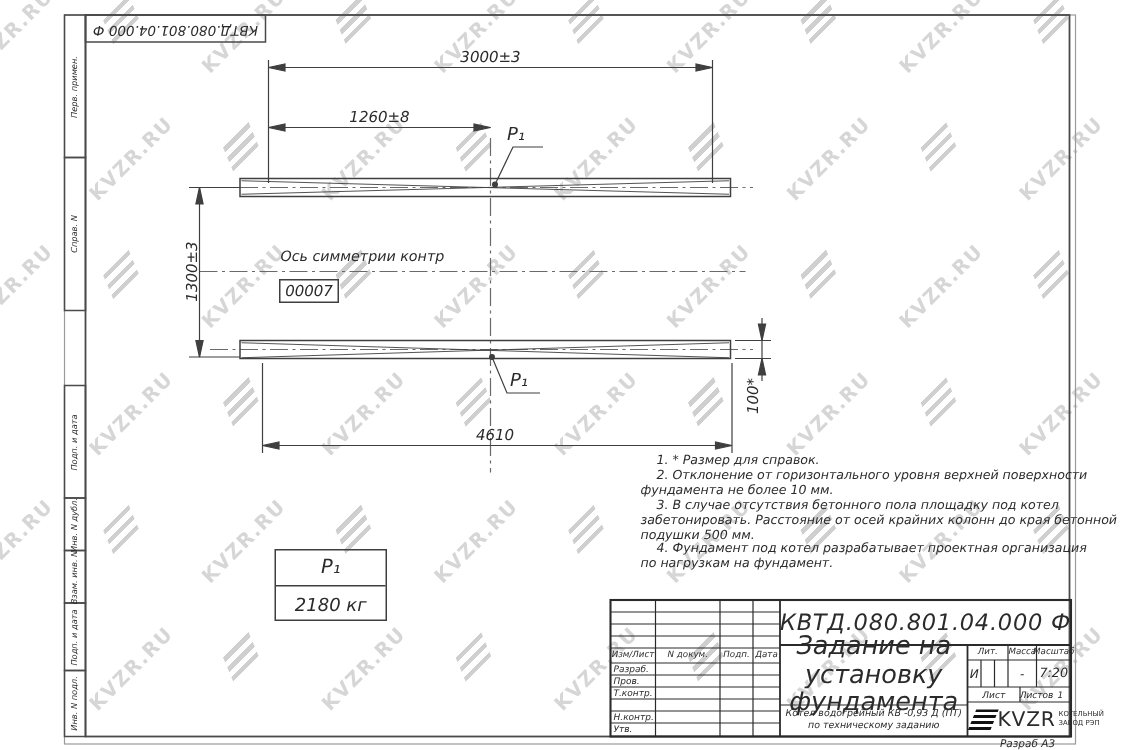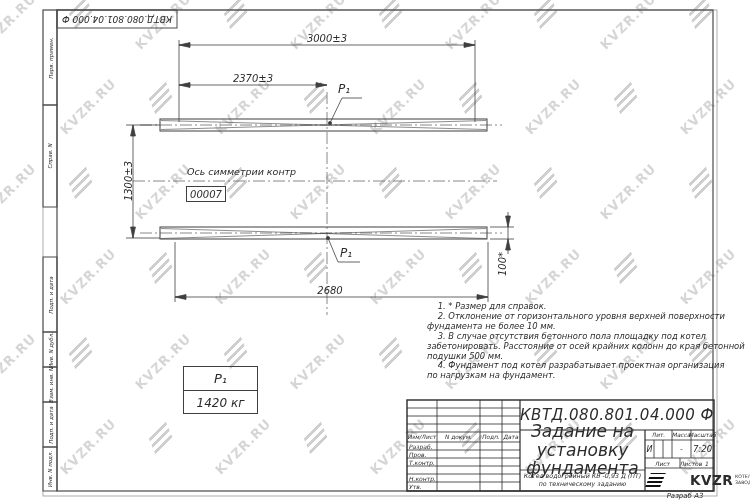--- a/index.html
+++ b/index.html
@@ -22,21 +22,21 @@
   .dim{font-size:10px;text-align:center;white-space:nowrap;}
   .rot{transform:rotate(-90deg);}
   .p1{font-size:12px;font-weight:500;white-space:nowrap;}
   .frameBox{position:absolute;z-index:2;border:1px solid #3f3f3f;box-sizing:border-box;}
   .cell{position:absolute;z-index:2;display:flex;align-items:center;justify-content:center;box-sizing:border-box;}
   .nw{white-space:nowrap;}
   .marginLbl{font-size:5.5px;font-style:italic;z-index:2;position:absolute;display:flex;align-items:center;justify-content:center;}
   .tb{font-style:italic;}
   .preline{white-space:pre-line;}
   .prewrap{white-space:pre-wrap;}
-  .brand{font-style:normal;font-weight:bold;font-family:"DejaVu Sans",sans-serif;margin-left:25px;}
+  .brand{font-style:normal;font-weight:normal;font-family:"DejaVu Sans",sans-serif;}
   .brand-glyph{
     width:15px;height:14px;margin-right:2px;flex:none;
     background:repeating-linear-gradient(0deg,#111 0 2px,transparent 2px 4.2px);
     transform:skewX(-22deg);
   }
 </style>
 </head>
 <body>
 
 <div id="sheet">
@@ -227,23 +227,23 @@
       <span class="nw">Взам. инв. N</span>
     </div>
   <div class="marginLbl rot" style="left:27.5px;top:417.5px;width:45px;height:14px;">
       <span class="nw">Подп. и дата</span>
     </div>
   <div class="marginLbl rot" style="left:28px;top:462px;width:44px;height:14px;">
       <span class="nw">Инв. N подл.</span>
     </div>
 
   <div class="txt dim" style="left:287px;top:33px;width:80px;">3000±3</div>
-  <div class="txt dim" style="left:213px;top:73px;width:80px;">2370±3</div>
+  <div class="txt dim" style="left:213px;top:73px;width:80px;">1260±8</div>
   <div class="txt dim rot" style="left:99px;top:175px;width:60px;height:12px;">1300±3</div>
-  <div class="txt dim" style="left:290px;top:285px;width:80px;">2680</div>
+  <div class="txt dim" style="left:290px;top:285px;width:80px;">4610</div>
   <div class="txt dim rot" style="left:473px;top:258px;width:60px;height:12px;">100*</div>
 
   <div class="txt p1" style="left:338px;top:82px;">P₁</div>
   <div class="txt p1" style="left:340px;top:246px;">P₁</div>
 
   <div class="txt" style="left:187px;top:166px;font-size:9.5px;">Ось симметрии контр</div>
   <div class="frameBox" style="left:186px;top:186px;width:40px;height:16px;">
     <div class="cell txt" style="left:0;top:0;width:100%;height:100%;font-size:10px;">00007</div>
   </div>
 
@@ -251,21 +251,21 @@
     2. Отклонение от горизонтального уровня верхней поверхности
 фундамента не более 10 мм.
     3. В случае отсутствия бетонного пола площадку под котел
 забетонировать. Расстояние от осей крайних колонн до края бетонной
 подушки 500 мм.
     4. Фундамент под котел разрабатывает проектная организация
 по нагрузкам на фундамент.</div>
 
   <div class="frameBox" style="left:183px;top:366px;width:75px;height:48px;">
     <div class="cell txt" style="left:0;top:0;width:100%;height:24px;border-bottom:1px solid #3f3f3f;font-size:13px;">P₁</div>
-    <div class="cell txt" style="left:0;top:24px;width:100%;height:23px;font-size:12px;">1420 кг</div>
+    <div class="cell txt" style="left:0;top:24px;width:100%;height:23px;font-size:12px;">2180 кг</div>
   </div>
 
   <div class="cell tb nw" style="left:520px;top:400px;width:194px;height:30px;font-size:15px;letter-spacing:0.5px;">КВТД.080.801.04.000 Ф</div>
   <div class="cell tb preline" style="left:521px;top:431px;width:123px;height:38px;font-size:17px;text-align:center;line-height:1.1;">Задание на
 установку
 фундамента</div>
   <div class="cell tb preline" style="left:521px;top:470px;width:123px;height:20px;font-size:6.3px;text-align:center;line-height:1.3;">Котел водогрейный КВ -0,93 Д (ПТ)
 по техническому заданию</div>
 
   <div class="cell tb nw" style="left:407px;top:432px;width:30px;height:10px;font-size:5.8px;">Изм/Лист</div>

